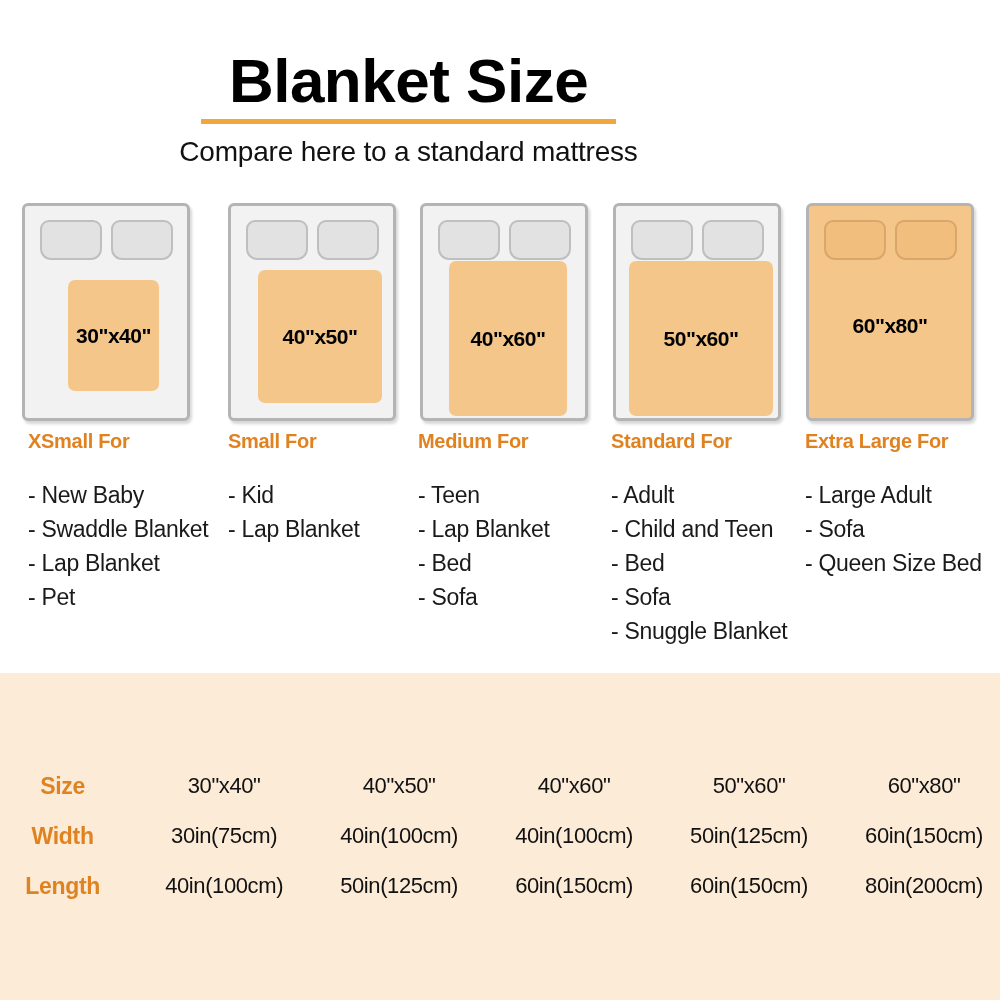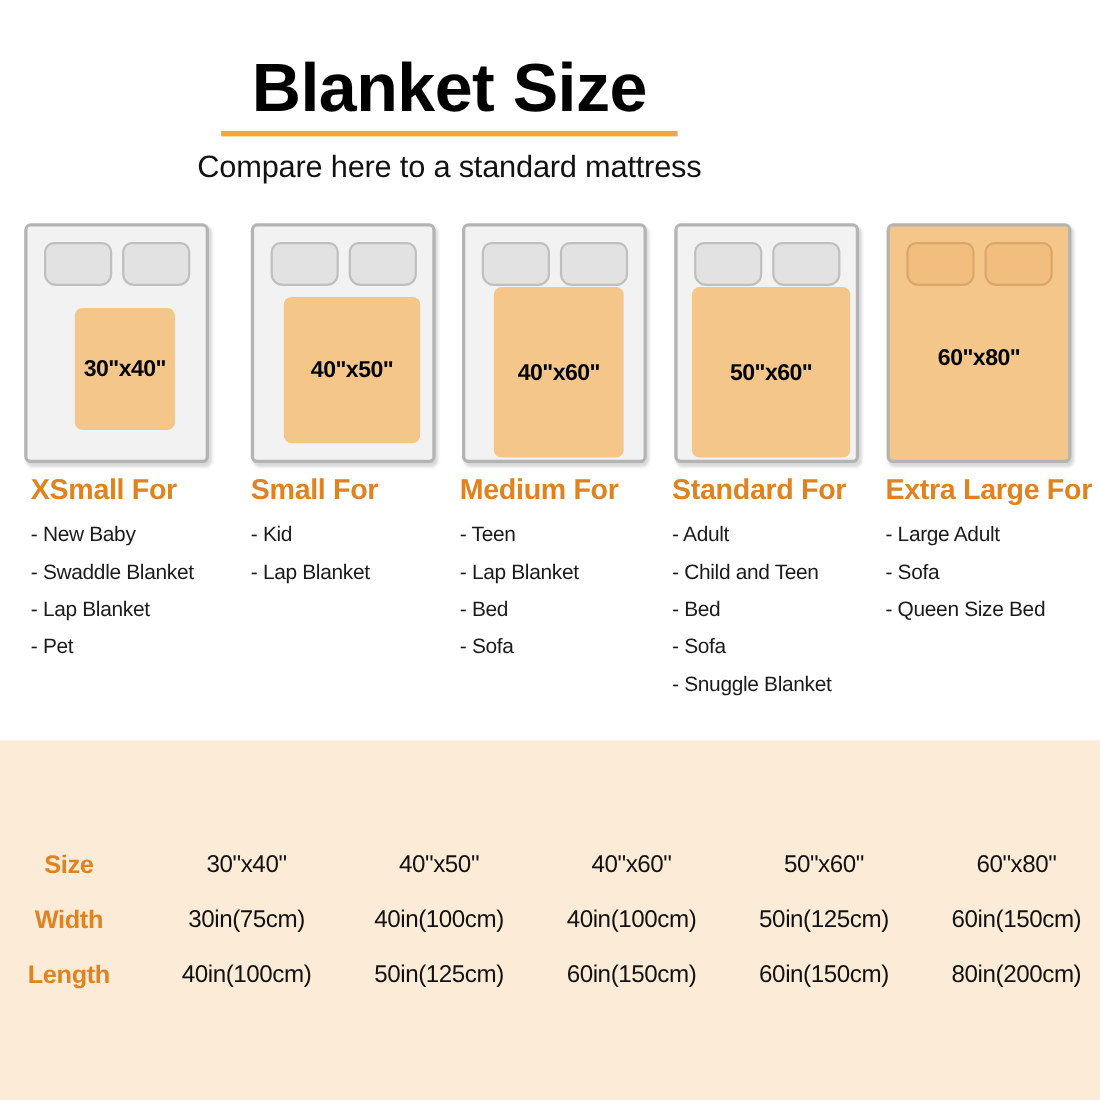--- a/index.html
+++ b/index.html
@@ -137,29 +137,29 @@
     top: 0;
     width: 215px;
   }
   .list-col.c0 { left: 28px; }
   .list-col.c1 { left: 228px; }
   .list-col.c2 { left: 418px; }
   .list-col.c3 { left: 611px; }
   .list-col.c4 { left: 805px; }
 
   .list-head {
-    font-size: 26px;
+    font-size: 20px;
     font-weight: bold;
     color: #E0821F;
     letter-spacing: -0.3px;
-    margin-bottom: 9px;
+    margin-bottom: 25px;
     white-space: nowrap;
   }
   .list-item {
-    font-size: 19px;
+    font-size: 23px;
     color: #1A1A1A;
     letter-spacing: -0.3px;
     line-height: 34px;
     white-space: nowrap;
   }
 
   
   .spec-panel {
     position: absolute;
     left: 0;

